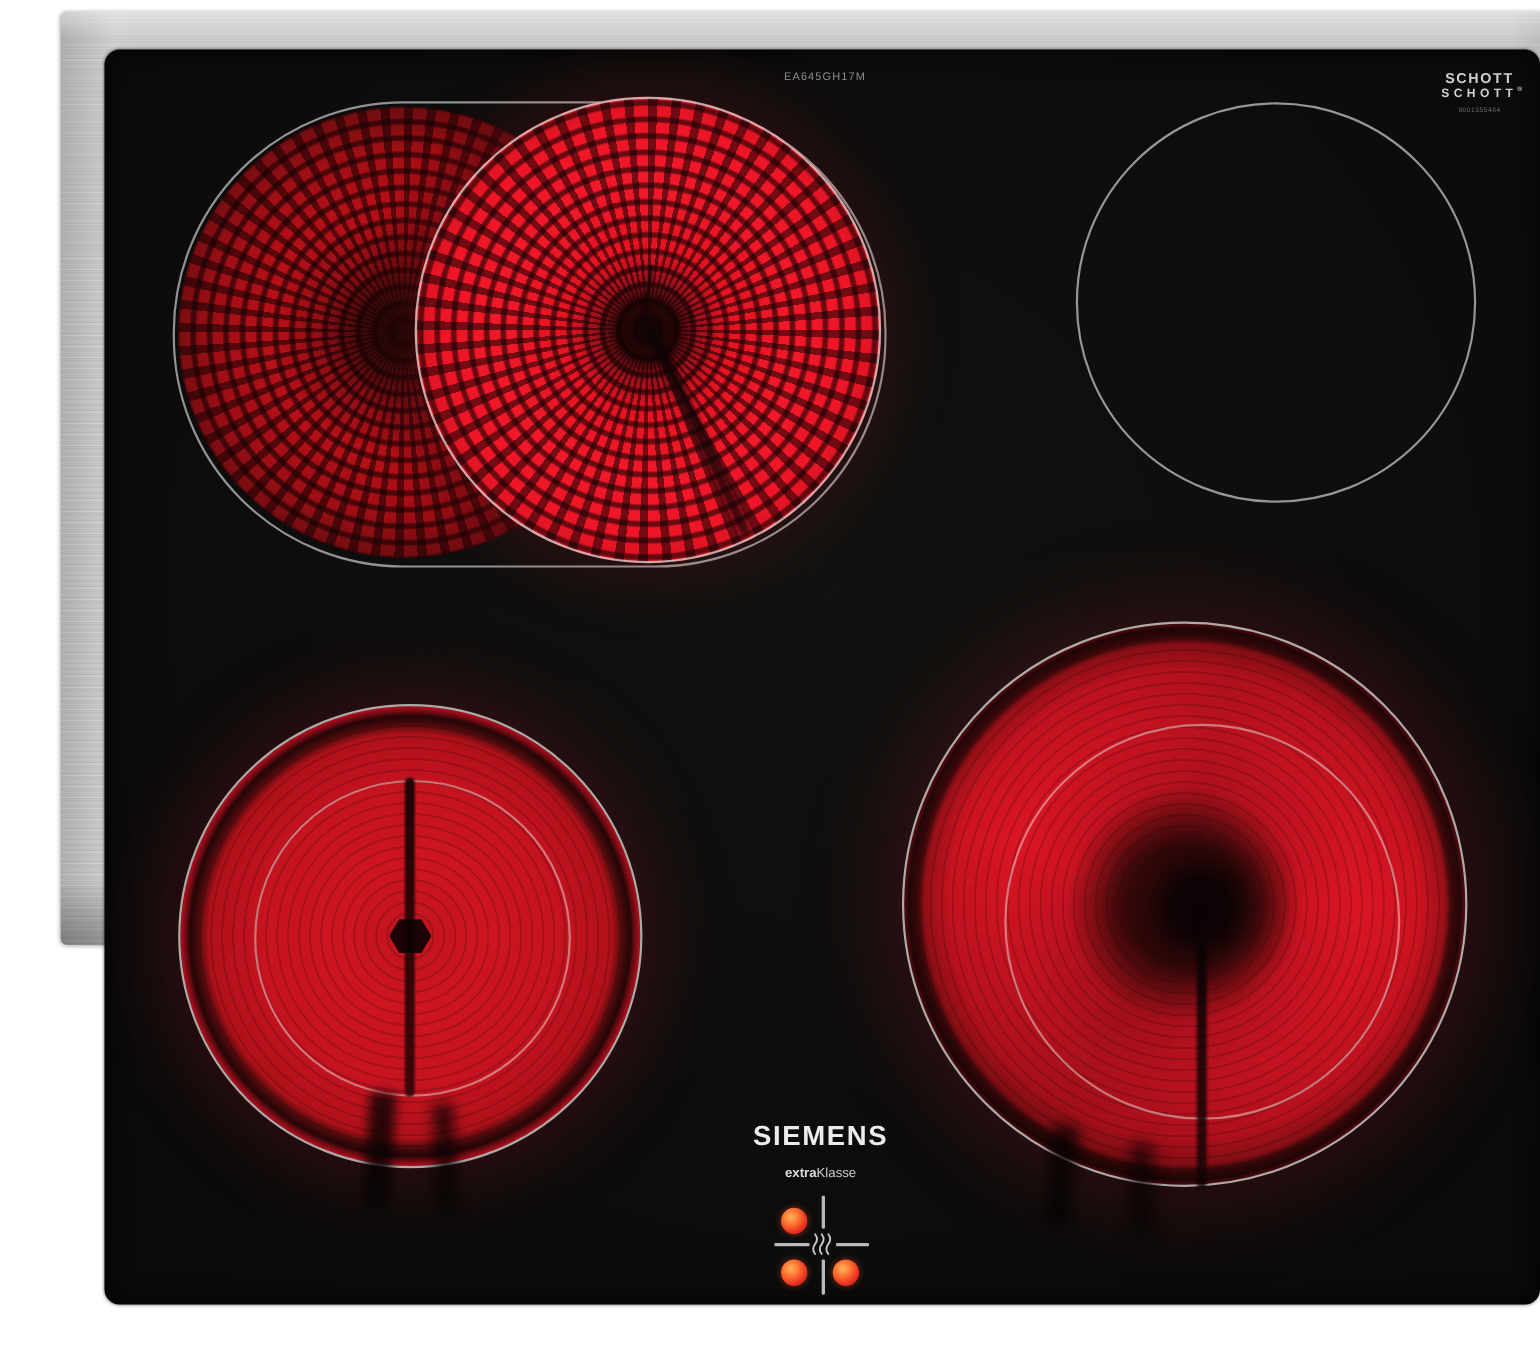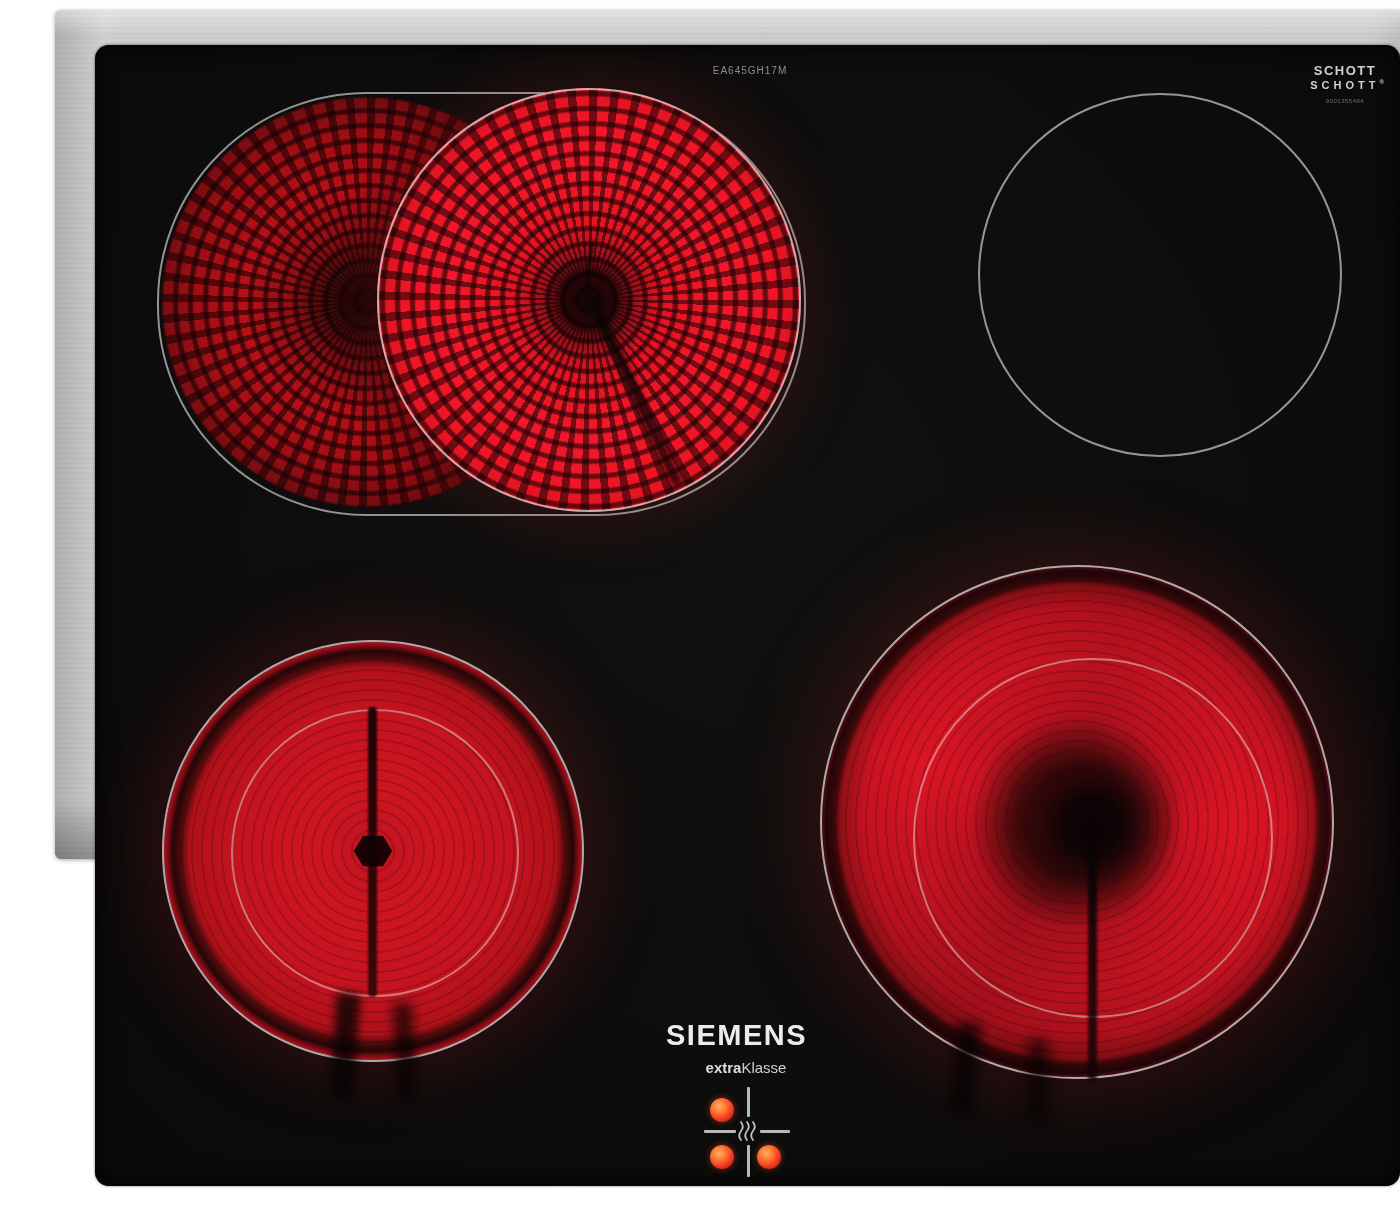--- a/index.html
+++ b/index.html
@@ -26,24 +26,24 @@
 
   
   .model-label{position:absolute;left:575px;top:20px;width:160px;text-align:center;
     color:#8f8f8f;font-size:10px;letter-spacing:1px;}
   .schott{position:absolute;left:1206px;top:18px;width:88px;text-align:center;color:#cfcfcf;}
   .schott .l1{font-size:13px;font-weight:bold;letter-spacing:1.5px;}
   .schott .l2{font-size:11px;font-weight:bold;letter-spacing:4px;margin-top:1px;text-indent:4px;}
   .schott .l2 sup{font-size:6px;letter-spacing:0;vertical-align:top;}
   .schott .code{font-size:6px;color:#6f6f6f;letter-spacing:0.5px;margin-top:7px;}
 
-  .brand{position:absolute;left:571px;top:974px;width:160px;text-align:left;
-    color:#ececec;font-size:29px;font-weight:bold;letter-spacing:1.5px;}
+  .brand{position:absolute;left:571px;top:974px;width:160px;text-align:center;
+    color:#ececec;font-size:25px;font-weight:bold;letter-spacing:1.5px;}
   .series{position:absolute;left:571px;top:1014px;width:160px;text-align:center;
-    color:#dedede;font-size:15px;}
+    color:#dedede;font-size:12px;}
   .series .b{font-weight:bold;}
   .series .k{font-weight:normal;color:#cfcfcf;}
 
   
   .ring-outline{position:absolute;border-radius:50%;border:2px solid rgba(208,210,208,0.8);}
   .burner{position:absolute;border-radius:50%;}
   .coil-texture{position:absolute;inset:0;border-radius:50%;
     background:
       repeating-conic-gradient(from 0deg at 50% 50%,
         rgba(16,2,3,0.55) 0deg 2.4deg, rgba(0,0,0,0) 2.4deg 6deg),

